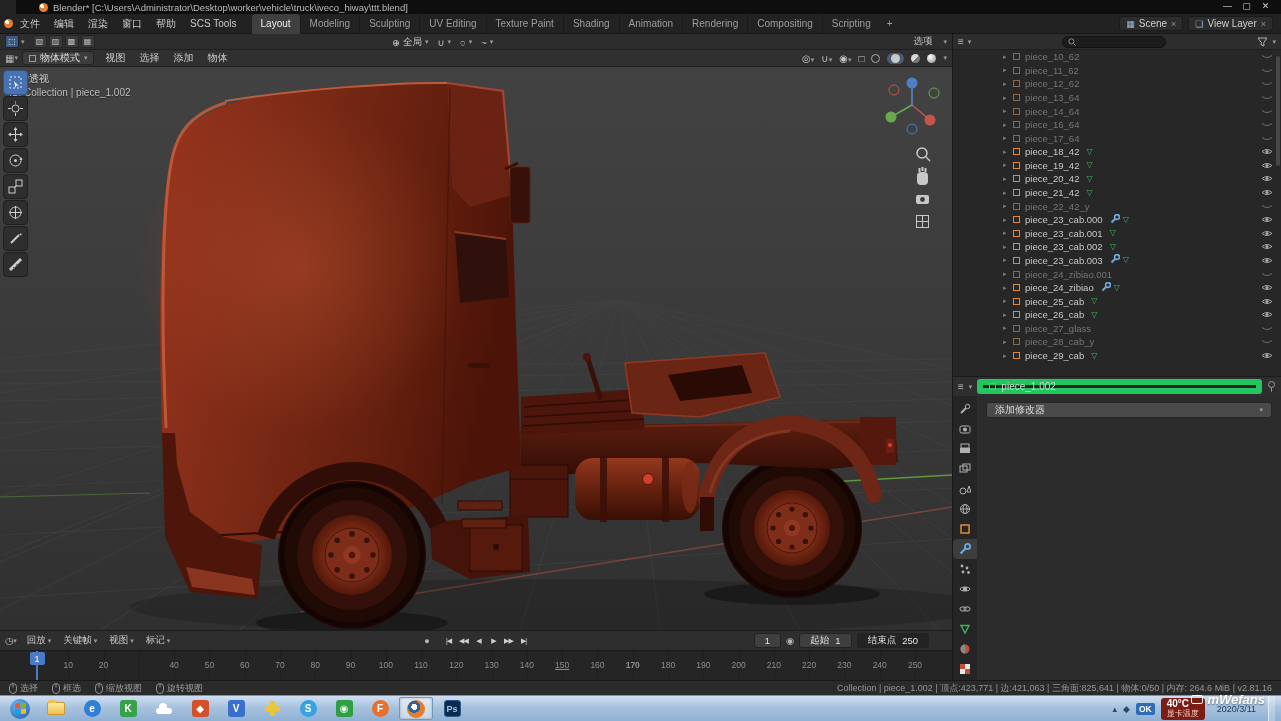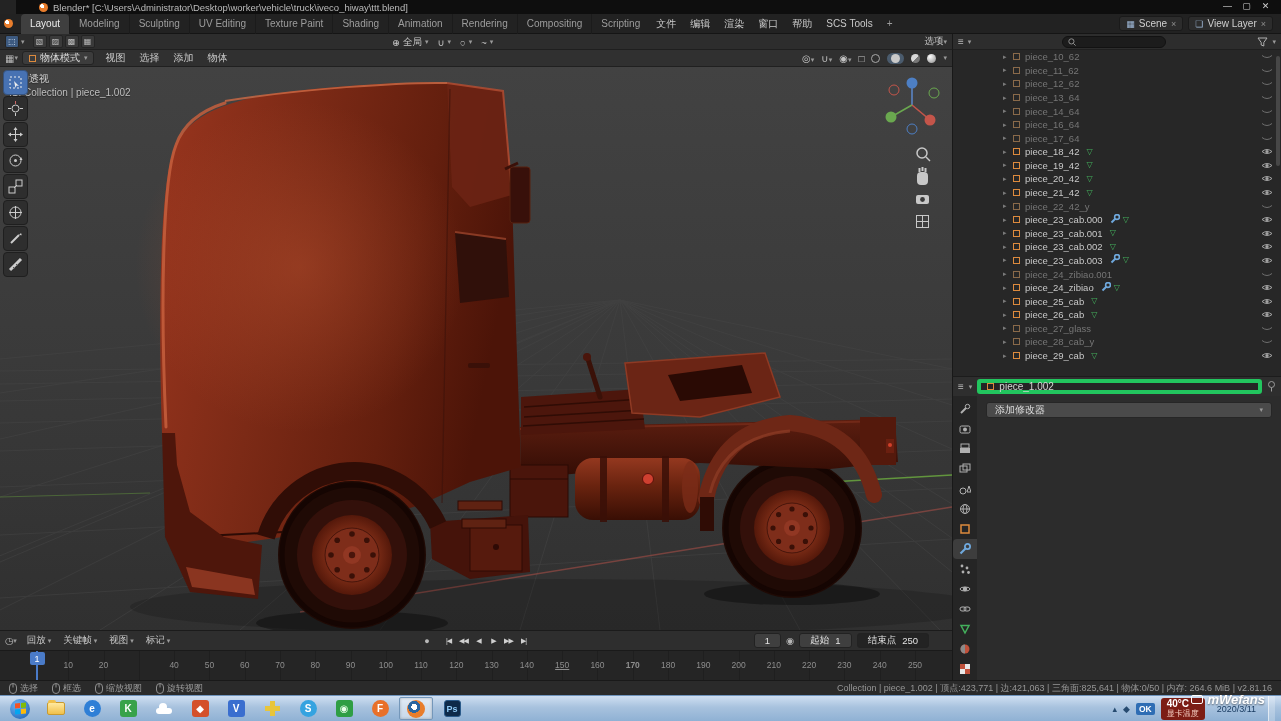--- a/index.html
+++ b/index.html
@@ -33,21 +33,21 @@
   .chev{color:#9a9a9a;font-size:7px}
 
   
   .toolsettings{position:absolute;left:0;top:34px;width:952px;height:16px;background:#2d2d2d;
     border-bottom:1px solid #1f1f1f;display:flex;align-items:center;padding:0 5px;font-size:9.5px}
   .mini-ic{width:14px;height:13px;background:#3a3a3a;border:1px solid #242424;border-radius:2px;margin-right:2px;
     display:flex;align-items:center;justify-content:center;font-size:8px;color:#bdbdbd}
   .mini-ic.blue{background:#3d5a80;color:#dbe8f5}
   .ts-center{position:absolute;left:392px;top:1px;display:flex;gap:9px;align-items:center;height:14px}
   .ts-w{display:flex;align-items:center;gap:3px;color:#c6c6c6}
-  .ts-right{margin-left:auto;display:flex;align-items:center;gap:0;color:#c6c6c6}
+  .ts-right{margin-left:auto;display:flex;align-items:center;gap:11px;color:#c6c6c6}
 
   
   .outliner-header{position:absolute;left:952px;top:34px;width:329px;height:16px;background:#2d2d2d;
     border-bottom:1px solid #1f1f1f;border-left:1px solid #181818;display:flex;align-items:center;padding:0 5px;gap:4px}
   .search-box{width:104px;height:12px;background:#1c1c1c;border:1px solid #121212;border-radius:7px;
     display:flex;align-items:center;padding:0 5px;gap:3px;margin:0 auto}
   .search-box input{background:transparent;border:none;outline:none;color:#cfcfcf;font-size:9px;width:80px}
 
   
   .vph{position:absolute;left:0;top:50px;width:952px;height:17px;background:#303030;border-bottom:1px solid #202020;
@@ -86,21 +86,21 @@
   .ol-name{color:#c9c9c9}
   .ol-row.dim .ol-name{color:#767676}
   .ol-badges{display:flex;align-items:center;gap:3px;margin-left:7px}
   .tri{color:#43b05c;font-size:8px;line-height:8px}
   .ol-eye{margin-left:auto;display:flex;align-items:center}
   .ol-scroll{position:absolute;right:1px;top:6px;width:4px;height:110px;background:#474747;border-radius:2px}
 
   
   .props-header{position:absolute;left:952px;top:376px;width:329px;height:20px;background:#2e2e2e;
     border-left:1px solid #181818;border-top:1px solid #1c1c1c;display:flex;align-items:center;padding:0 5px;gap:5px}
-  .crumb{display:flex;align-items:center;gap:5px;background:#252525;border:4px solid #22c55e;border-radius:3px;
+  .crumb{display:flex;align-items:center;gap:5px;background:#252525;border:6px solid #22c55e;border-radius:3px;
     flex:1;height:15px;padding:0 6px;color:#d5d5d5}
   .props-rest{position:absolute;left:952px;top:396px;width:329px;height:284px;background:#2c2c2c;
     border-left:1px solid #181818;display:flex}
   .ptabs{width:24px;background:#252525;display:flex;flex-direction:column;align-items:center;padding-top:3px}
   .ptab{width:24px;height:20px;display:flex;align-items:center;justify-content:center}
   .ptab.active{background:#3d3d3d;border-radius:4px 0 0 4px}
   .pcontent{flex:1;padding:6px 9px}
   .addmod{height:16px;background:#4a4a4a;border:1px solid #262626;border-radius:3px;display:flex;
     align-items:center;padding:0 8px;color:#dcdcdc}
   .addmod .chev{margin-left:auto}
@@ -162,39 +162,39 @@
     <span class="title" actable="false">Blender* [C:\Users\Administrator\Desktop\worker\vehicle\truck\iveco_hiway\ttt.blend]</span>
     <span class="win-controls">
       <span class="win-btn">—</span>
       <span class="win-btn">▢</span>
       <span class="win-btn">✕</span>
     </span>
   </div>
 
   <div class="topbar">
     <span class="blender-logo"></span>
+    <div id="top-menus">
+        <div class="menu-item">文件</div>
+        <div class="menu-item">编辑</div>
+        <div class="menu-item">渲染</div>
+        <div class="menu-item">窗口</div>
+        <div class="menu-item">帮助</div>
+        <div class="menu-item">SCS Tools</div>
+      </div>
     <div id="workspaces">
         <div class="ws-tab active">Layout</div>
         <div class="ws-tab">Modeling</div>
         <div class="ws-tab">Sculpting</div>
         <div class="ws-tab">UV Editing</div>
         <div class="ws-tab">Texture Paint</div>
         <div class="ws-tab">Shading</div>
         <div class="ws-tab">Animation</div>
         <div class="ws-tab">Rendering</div>
         <div class="ws-tab">Compositing</div>
         <div class="ws-tab">Scripting</div>
-      </div>
-    <div id="top-menus">
-        <div class="menu-item">文件</div>
-        <div class="menu-item">编辑</div>
-        <div class="menu-item">渲染</div>
-        <div class="menu-item">窗口</div>
-        <div class="menu-item">帮助</div>
-        <div class="menu-item">SCS Tools</div>
       </div>
     <div class="ws-plus">+</div>
     <div class="topbar-right">
       <span class="chip">
         <span class="ic">▦</span>
         <span>Scene</span>
         <span class="x">×</span>
       </span>
       <span class="chip">
         <span class="ic">❏</span>

